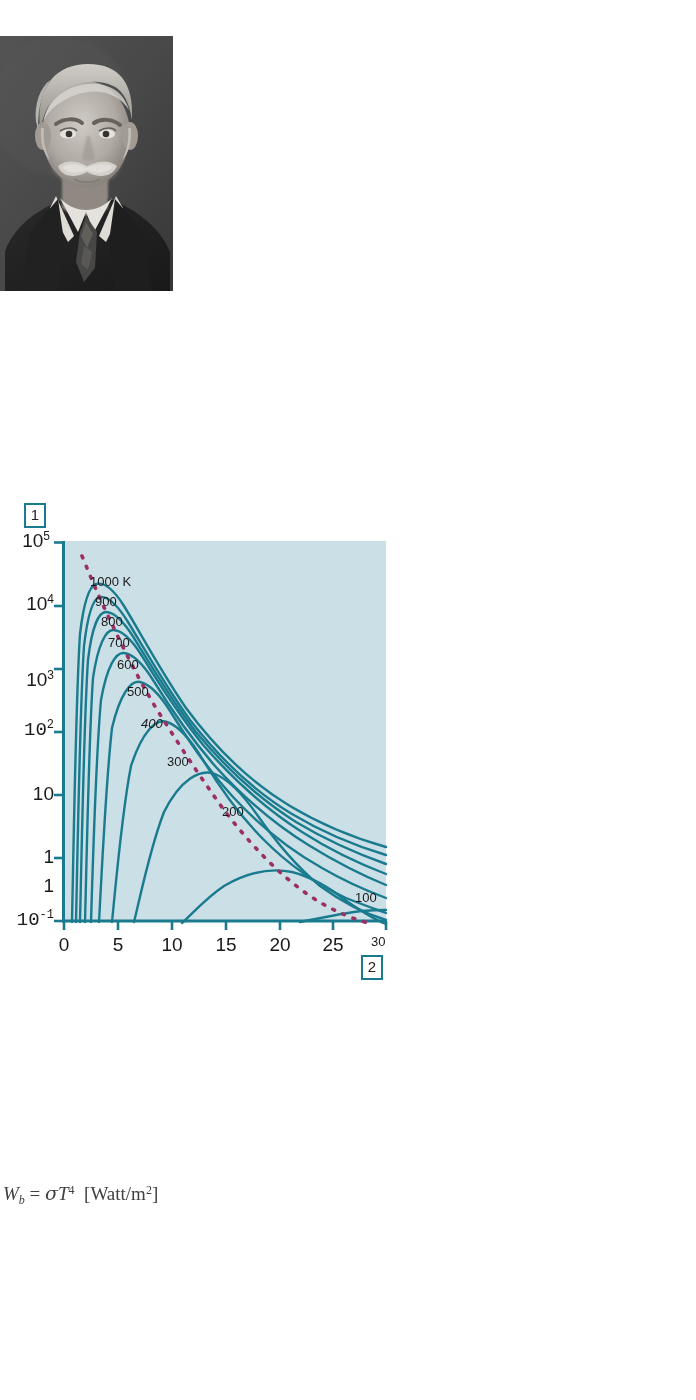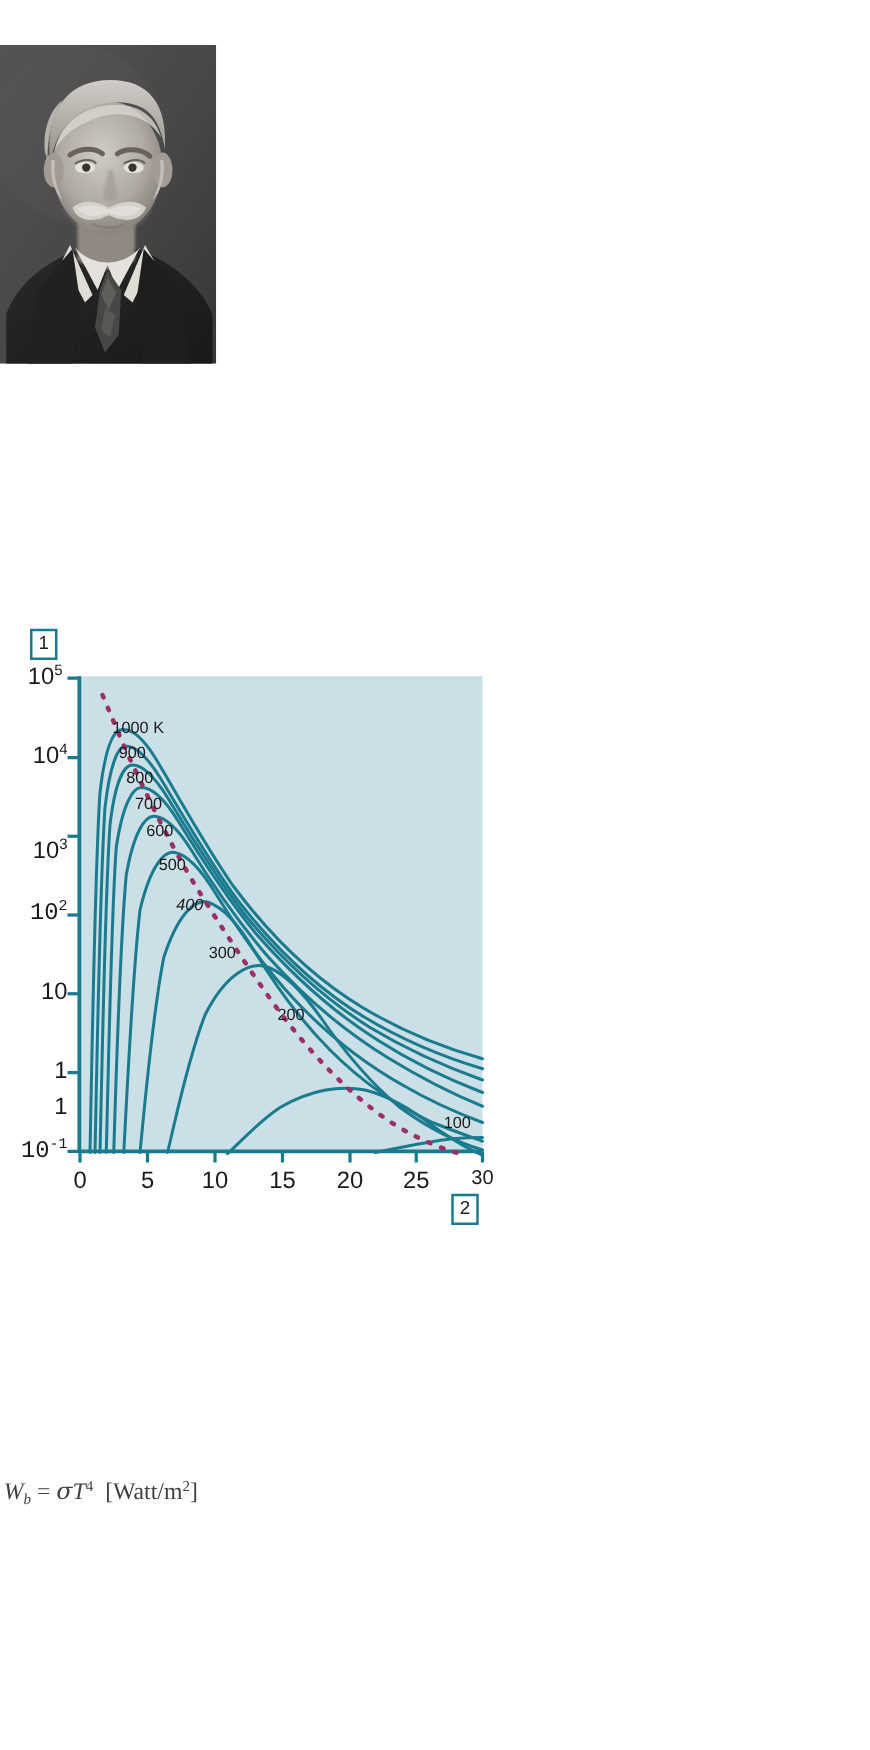--- a/index.html
+++ b/index.html
@@ -257,21 +257,21 @@
     <div style="position:absolute;left:10px;top:414px;width:44px;text-align:right;font-size:19px;font-family:Liberation Mono, monospace;">
       <span>10</span><sup style="font-size:12px">-1</sup>
     </div>
 
     <div style="position:absolute;left:49px;top:440px;width:30px;text-align:center;font-size:19px;">0</div>
     <div style="position:absolute;left:103px;top:440px;width:30px;text-align:center;font-size:19px;">5</div>
     <div style="position:absolute;left:157px;top:440px;width:30px;text-align:center;font-size:19px;">10</div>
     <div style="position:absolute;left:211px;top:440px;width:30px;text-align:center;font-size:19px;">15</div>
     <div style="position:absolute;left:265px;top:440px;width:30px;text-align:center;font-size:19px;">20</div>
     <div style="position:absolute;left:318px;top:440px;width:30px;text-align:center;font-size:19px;">25</div>
-    <div style="position:absolute;left:371px;top:440px;width:30px;text-align:center;font-size:16px;">30</div>
+    <div style="position:absolute;left:371px;top:440px;width:30px;font-size:13px;">30</div>
 
     <div style="position:absolute;left:90px;top:80px;font-size:13px;">1000 K</div>
     <div style="position:absolute;left:95px;top:100px;font-size:13px;">900</div>
     <div style="position:absolute;left:101px;top:120px;font-size:13px;">800</div>
     <div style="position:absolute;left:108px;top:141px;font-size:13px;">700</div>
     <div style="position:absolute;left:117px;top:163px;font-size:13px;">600</div>
     <div style="position:absolute;left:127px;top:190px;font-size:13px;">500</div>
     <div style="position:absolute;left:141px;top:222px;font-size:13px;font-style:italic;">400</div>
     <div style="position:absolute;left:167px;top:260px;font-size:13px;">300</div>
     <div style="position:absolute;left:222px;top:310px;font-size:13px;">200</div>

